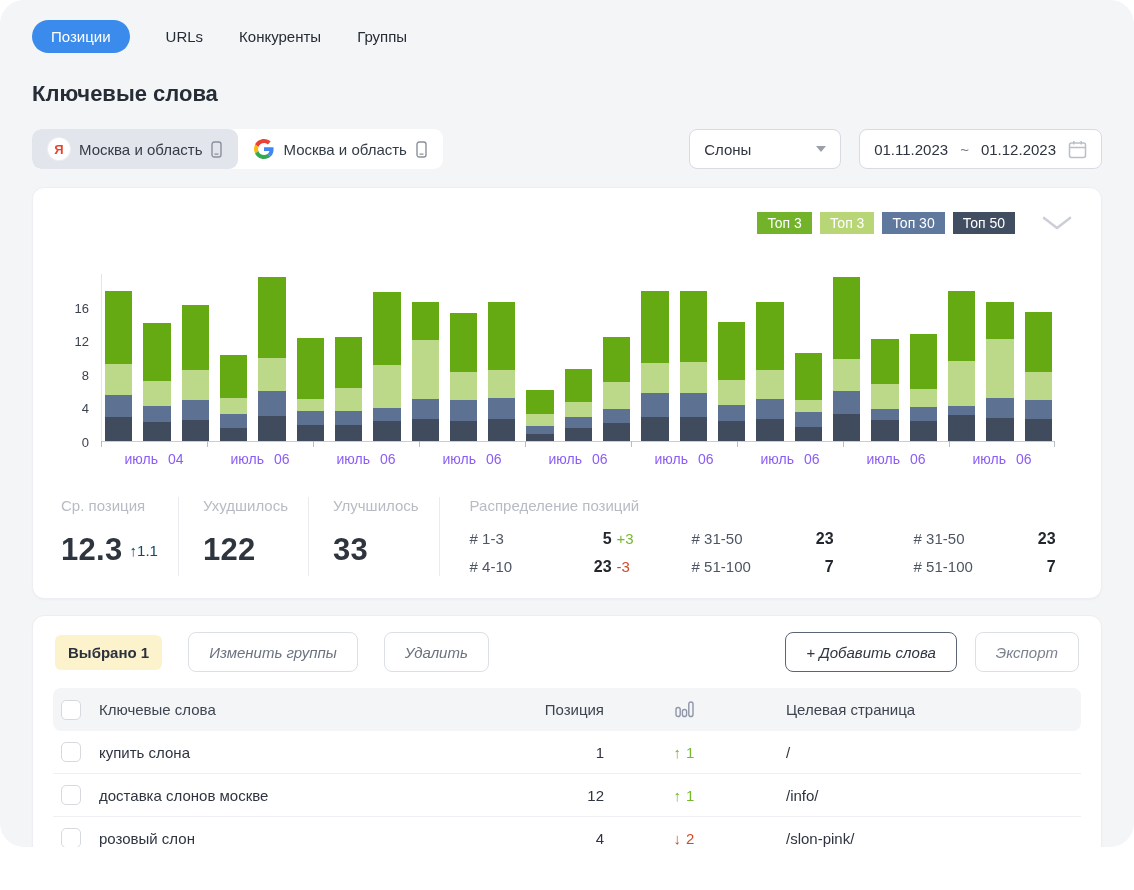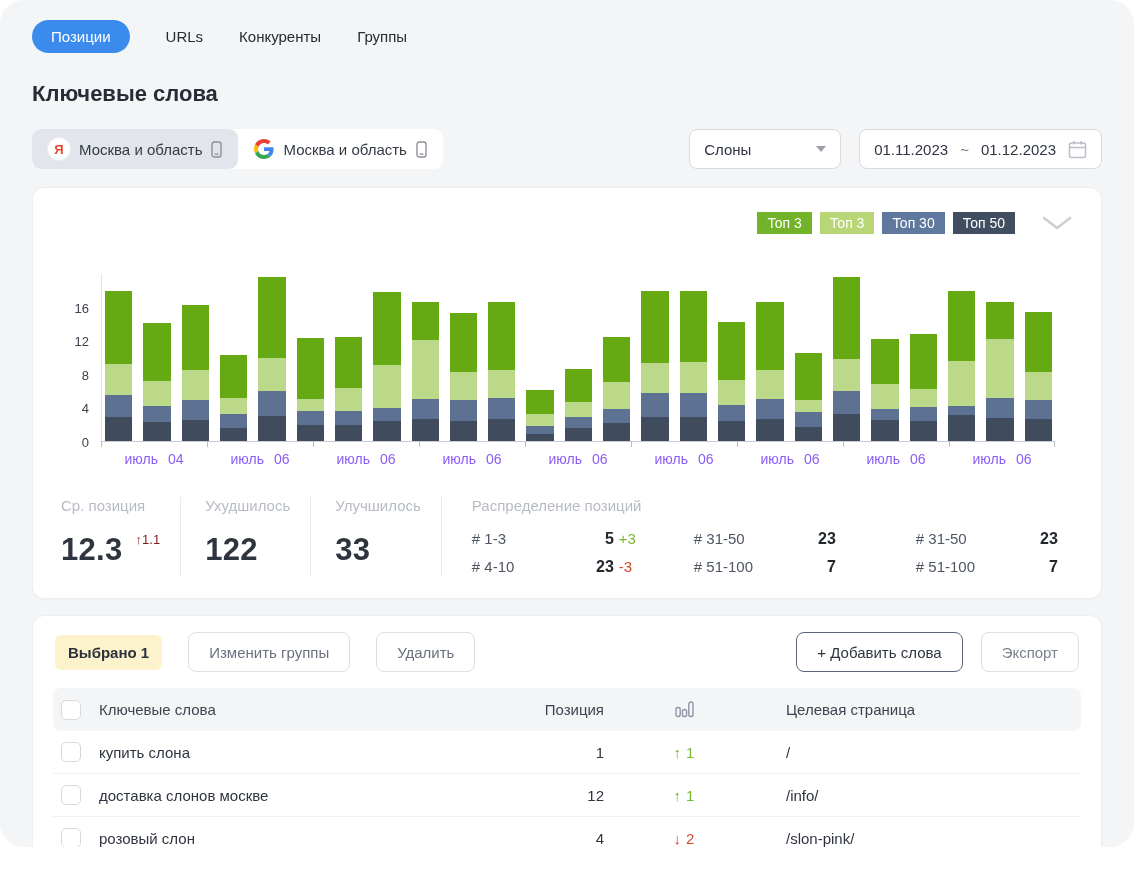--- a/index.html
+++ b/index.html
@@ -57,42 +57,42 @@
   .xlabels { position:relative; display:flex; margin-top:9px; }
   .xlabel { flex:1; text-align:center; font-size:14px; color:#8b5cf6; position:relative; word-spacing:6px; }
   .xlabel::before { content:""; position:absolute; left:0; top:-10px; width:1px; height:6px; background:#b9bdc4; }
   .xlabels::after { content:""; position:absolute; right:0; top:-10px; width:1px; height:6px; background:#b9bdc4; }
 
   
   .stats { display:flex; margin-top:30px; }
   .stat { padding-right:20px; }
   .stat + .stat, .dist { border-left:1px solid #e9ebee; padding-left:24px; }
   .stat-label { color:#b7bbc3; font-size:15px; }
-  .stat-value-row { margin-top:18px; display:flex; }
+  .stat-value-row { margin-top:18px; display:flex; align-items:center; }
   .stat-value { font-size:31px; font-weight:700; color:#2f353f; letter-spacing:.3px; }
-  .stat-delta { margin-left:13px; color:#7f1d1d; font-size:13px; }
+  .stat-delta { margin-left:7px; color:#0c4a6e; font-size:15px; }
   .stat-delta .arr { font-weight:700; }
   .stat:nth-child(1){ width:168px; } .stat:nth-child(2){ width:152px; } .stat:nth-child(3){ width:172px; }
   .dist { flex:1; padding-left:30px; }
   .dist-title { color:#b7bbc3; font-size:15px; }
   .dist-cols { display:flex; margin-top:16px; gap:48px; }
   .dist-col { display:flex; flex-direction:column; gap:10px; }
   .dist-row { display:grid; grid-template-columns:102px 40px 32px; align-items:baseline; }
   .dist-range { color:#4e5663; }
   .dist-value { font-weight:700; font-size:16px; color:#22262d; text-align:right; }
   .dist-delta { padding-left:5px; font-size:15px; }
   .green { color:#76b82f; } .red { color:#d24a2a; }
 
   
   .table-card { margin-top:16px; padding:16px 20px 0; min-height:290px; }
   .toolbar { display:flex; align-items:center; padding:0 2px; }
   .selected-chip { background:#fcf3cd; border-radius:6px; padding:9px 13px; font-weight:700; color:#2c323c; }
   .btn { height:40px; background:#fff; border:1px solid #dcdfe4; border-radius:8px; padding:0 20px;
          font-size:15px; color:#6a7280; cursor:pointer; font-family:inherit; }
-  .toolbar .btn { margin-left:26px; }
+  .toolbar .btn { margin-left:26px;font-style:italic; }
   .toolbar-right { margin-left:auto; display:flex; gap:18px; }
   .toolbar-right .btn { margin-left:0; }
   .btn-primary { border:1.5px solid #5c6576; color:#2f3642; font-weight:500; }
   .btn-export { color:#7b828e; }
 
   .thead, .trow { display:grid; grid-template-columns:38px 418px 95px 160px 1fr; align-items:center; }
   .thead { margin-top:16px; background:#f4f5f7; border-radius:8px; height:43px; color:#3d4450; }
   .trow { height:43px; border-bottom:1px solid #eef0f3; color:#2e3440; }
   .cell-check { padding-left:8px; display:flex; }
   .checkbox { appearance:none; -webkit-appearance:none; width:20px; height:20px; border:1.5px solid #d6d9de;

